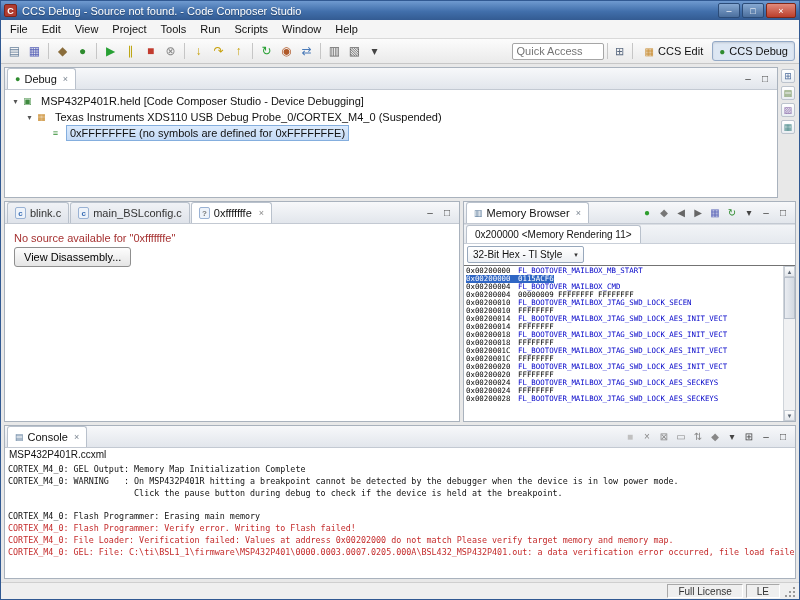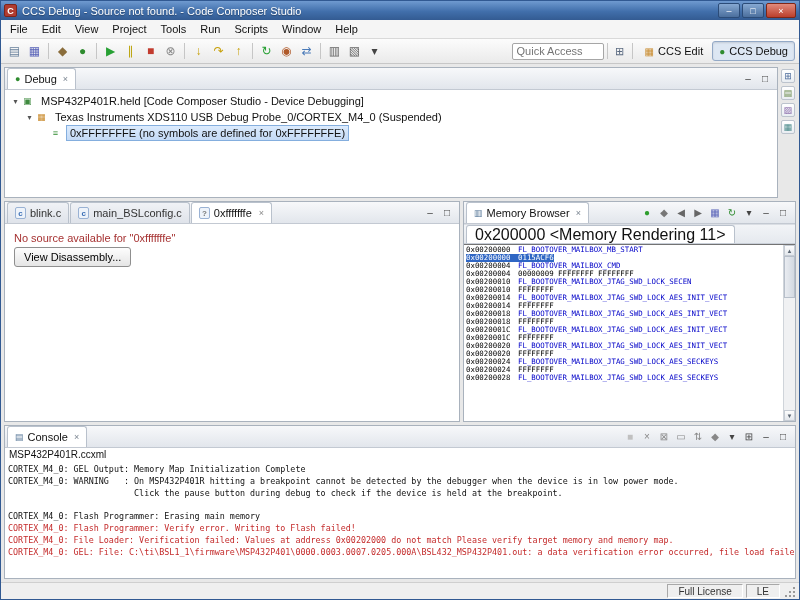--- a/index.html
+++ b/index.html
@@ -67,21 +67,21 @@
   .no-src{color:#a63232;}
   .view-dis{margin-top:3px;font:11px "Liberation Sans",sans-serif;padding:3px 9px;border:1px solid #8f8f8f;border-radius:3px;background:linear-gradient(#fdfdfd,#e5e5e5);}
 
   
   .addr-row{flex:0 0 21px;display:flex;align-items:center;gap:4px;padding:2px 3px;}
   .addr{flex:1;height:16px;border:1px solid #86a0bc;font:10px "Liberation Sans",sans-serif;padding:0 3px;}
   .mag{width:11px;height:11px;flex:0 0 11px;position:relative;}
   .mag::before{content:"";position:absolute;left:1px;top:1px;width:5px;height:5px;border:1.5px solid #5a6c80;border-radius:50%;}
   .mag::after{content:"";position:absolute;left:7px;top:8px;width:4px;height:1.5px;background:#5a6c80;transform:rotate(45deg);}
   .rend-row{flex:0 0 19px;background:linear-gradient(#f2f4f7,#e5e9ee);border-top:1px solid #dadee4;border-bottom:1px solid #c9cfd8;display:flex;align-items:flex-end;padding:0 2px;}
-  .rend-tab{display:inline-flex;align-items:center;height:18px;padding:4px 8px;background:#fff;border:1px solid #b9c1cc;border-bottom:none;border-radius:3px 3px 0 0;font-size:16px;white-space:nowrap;}
+  .rend-tab{display:inline-flex;align-items:center;height:18px;padding:4px 8px;background:#fff;border:1px solid #b9c1cc;border-bottom:none;border-radius:3px 3px 0 0;font-size:10px;white-space:nowrap;}
   .fmt-row{flex:0 0 21px;display:flex;align-items:center;padding:2px 3px;}
   .fmt-select{display:inline-flex;align-items:center;gap:12px;height:17px;padding:0 5px;border:1px solid #98a8bc;border-radius:2px;background:linear-gradient(#fff,#edf0f4);font-size:10px;}
   .fmt-select .arrow{font-size:7px;color:#333;}
   .mem-wrap{flex:1;min-height:0;display:flex;border-top:1px solid #737373;}
   .mem-rows{flex:1;min-width:0;overflow:hidden;padding:1px 0 0 2px;font-family:"DejaVu Sans Mono",monospace;font-size:7.4px;}
   .mrow{display:flex;height:8px;line-height:8px;white-space:pre;}
   .maddr{flex:0 0 52px;color:#000;}
   .mtext.label{color:#0000c8;}
   .mtext.value{color:#000;}
   .msel{background:#2f66c4;color:#fff !important;}
@@ -258,20 +258,26 @@
               <span class="hicon" style="color: rgb(102, 102, 102);">▶</span>
               <span class="hicon" style="color: rgb(88, 98, 184);">▦</span>
               <span class="hicon" style="color: rgb(46, 139, 46);">↻</span>
               <span class="hicon" style="color: rgb(68, 68, 68);">▾</span>
               <span class="hicon" style="color: rgb(68, 68, 68);">–</span>
               <span class="hicon" style="color: rgb(68, 68, 68);">□</span>
             </span>
         </div>
         <div class="rend-row">
           <span class="rend-tab">0x200000 &lt;Memory Rendering 11&gt;</span>
+        </div>
+        <div class="fmt-row">
+          <span class="fmt-select">
+            <span>32-Bit Hex - TI Style</span>
+            <span class="arrow">▾</span>
+          </span>
         </div>
         <div class="mem-wrap">
           <div class="mem-rows">
               <div class="mrow"><span class="maddr">0x00200000</span><span class="mtext label">FL_BOOTOVER_MAILBOX_MB_START</span></div>
               <div class="mrow"><span class="maddr msel">0x00200000</span><span class="mtext value msel">0115ACF6</span></div>
               <div class="mrow"><span class="maddr">0x00200004</span><span class="mtext label">FL_BOOTOVER_MAILBOX_CMD</span></div>
               <div class="mrow"><span class="maddr">0x00200004</span><span class="mtext value">00000009 FFFFFFFF FFFFFFFF</span></div>
               <div class="mrow"><span class="maddr">0x00200010</span><span class="mtext label">FL_BOOTOVER_MAILBOX_JTAG_SWD_LOCK_SECEN</span></div>
               <div class="mrow"><span class="maddr">0x00200010</span><span class="mtext value">FFFFFFFF</span></div>
               <div class="mrow"><span class="maddr">0x00200014</span><span class="mtext label">FL_BOOTOVER_MAILBOX_JTAG_SWD_LOCK_AES_INIT_VECT</span></div>

